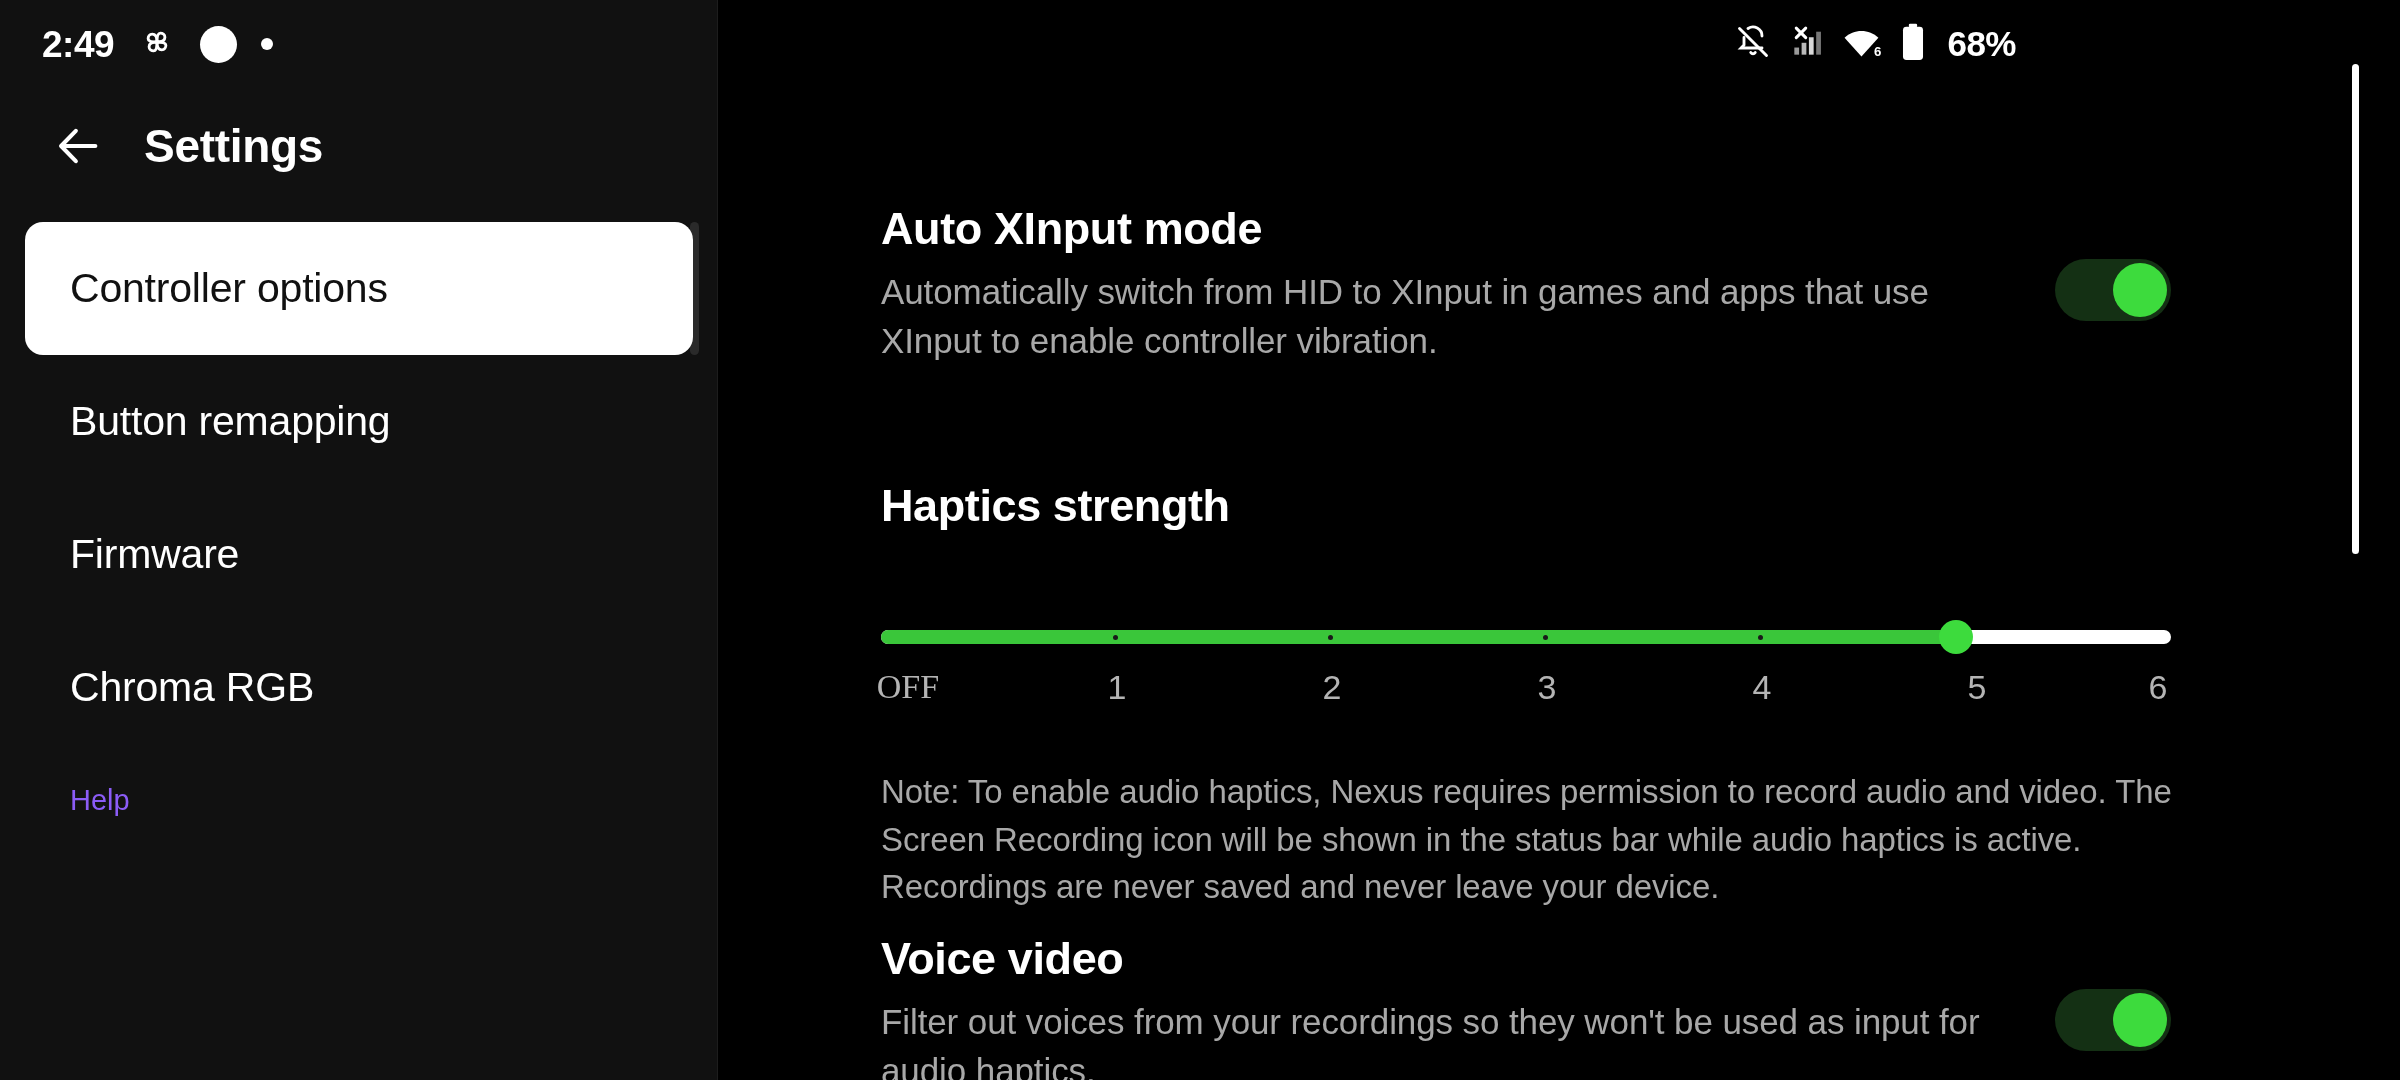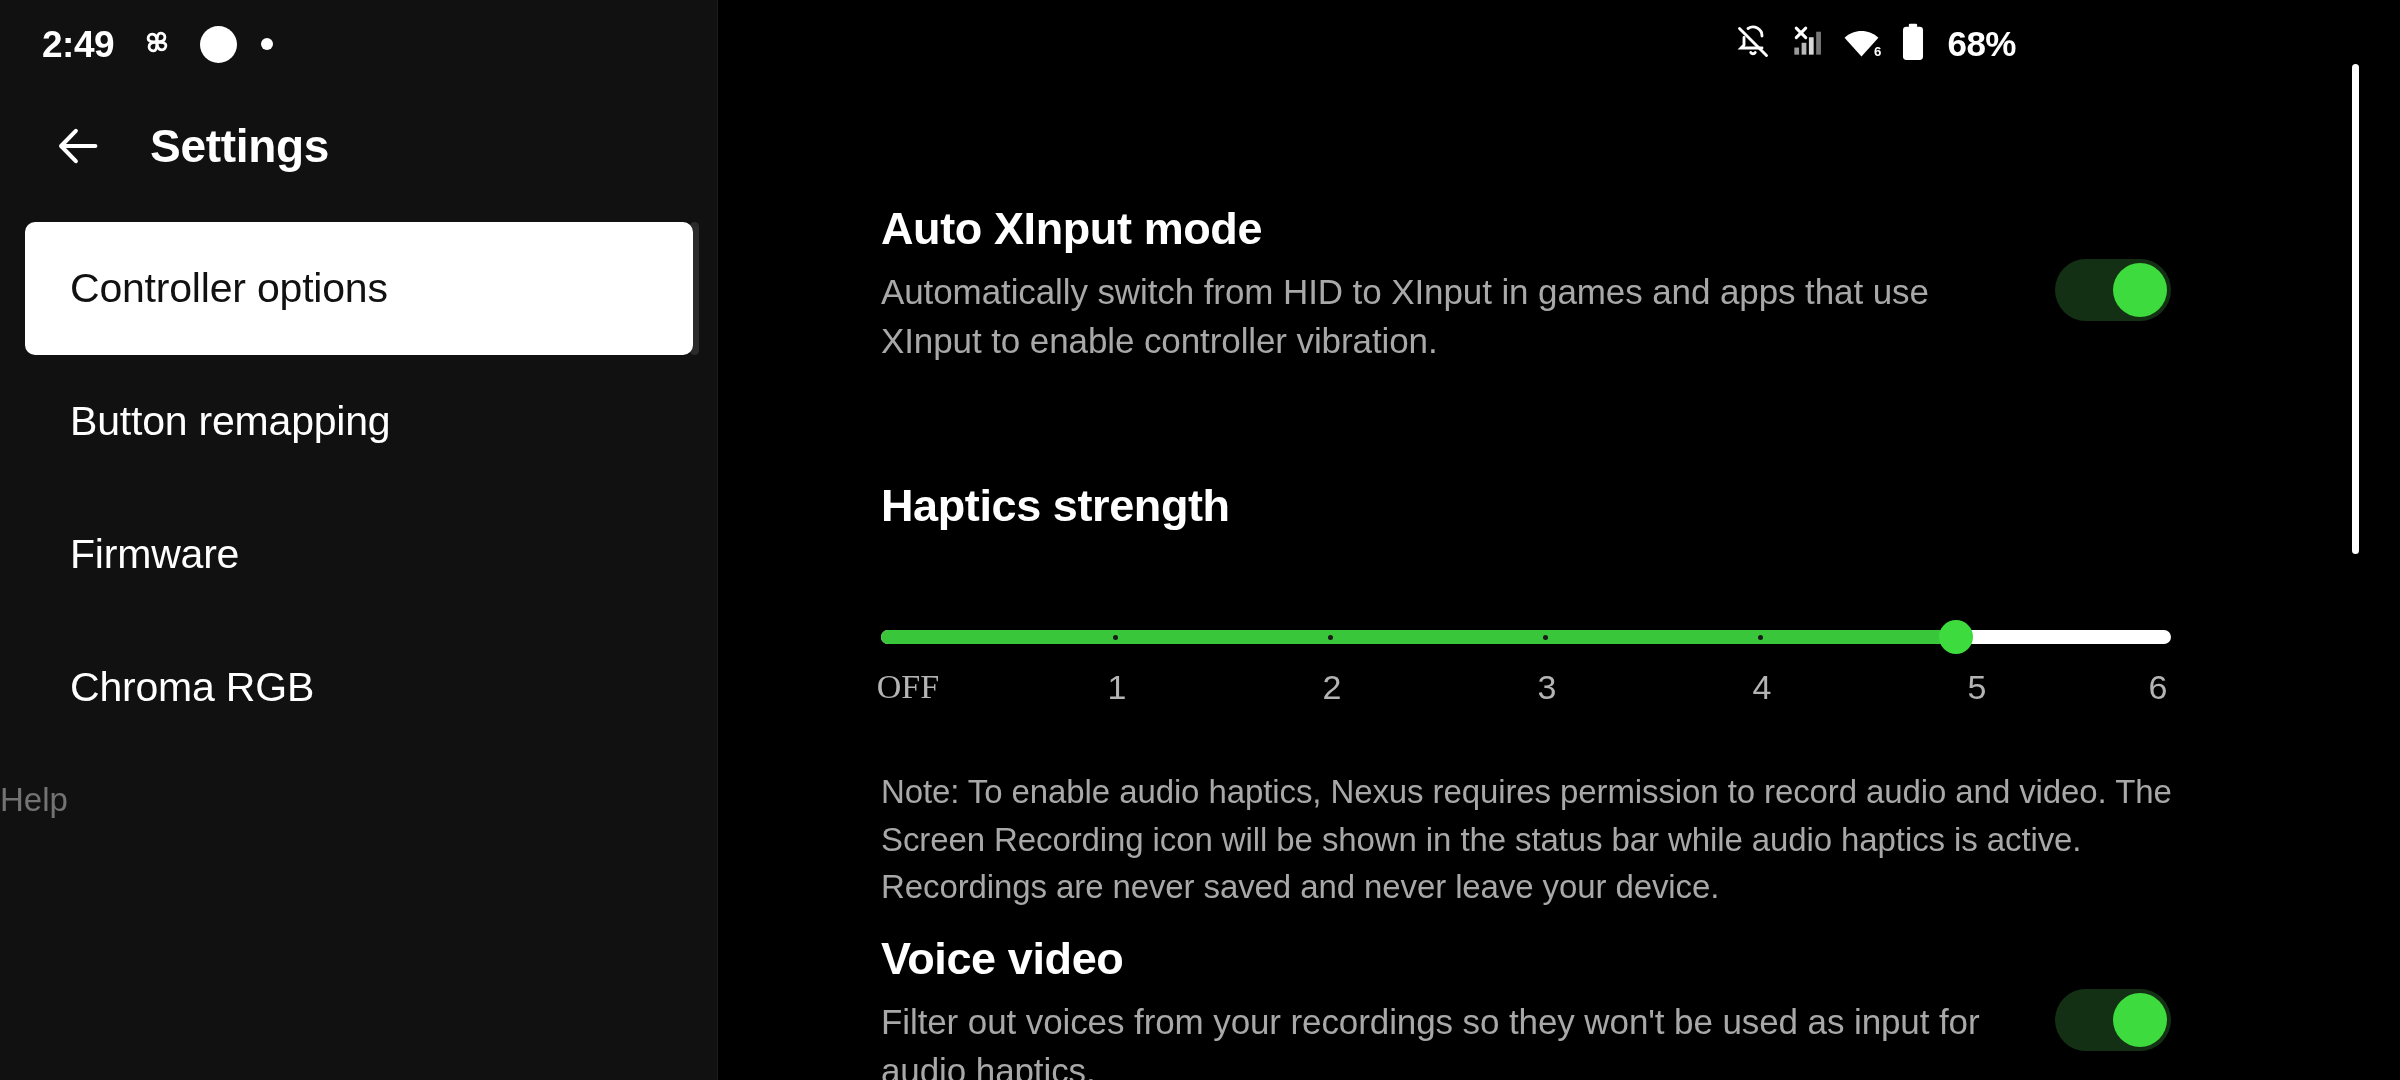--- a/index.html
+++ b/index.html
@@ -46,40 +46,40 @@
     position: absolute; top: 98px; left: 0; width: 718px; height: 96px;
     display: flex; align-items: center;
   }
   .back-arrow {
     width: 92px; height: 92px; margin-left: 32px;
     display: flex; align-items: center; justify-content: center;
     cursor: pointer;
   }
   .page-title {
     color: #ffffff; font-size: 46px; font-weight: 700; letter-spacing: -0.3px;
-    margin-left: 26px;
+    margin-left: 20px;
   }
 
   .nav-list { position: absolute; top: 222px; left: 0; width: 718px; }
   .nav-item {
     height: 133px; display: flex; align-items: center;
     padding-left: 70px;
     color: #ffffff; font-size: 41px; font-weight: 500; letter-spacing: -0.2px;
     cursor: pointer;
   }
   .nav-item.selected {
     background: #ffffff; color: #111111; font-weight: 500;
-    border-radius: 10px;
+    border-radius: 18px;
     margin: 0 25px 0 25px;
     width: 668px;
     padding-left: 45px;
   }
   .nav-section {
-    height: 92px; display: flex; align-items: center; 
-    color: #737373; font-size: 33px; font-weight: 400;
+    height: 92px; display: flex; align-items: center; padding-left: 70px;
+    color: #8b5cf6; font-size: 29px; font-weight: 400;
   }
   .sidebar-scrollhint {
     position: absolute; left: 690px; top: 222px; width: 9px; height: 133px;
     background: #2a2a2a; border-radius: 6px;
   }
 
   
   .main {
     position: absolute; top: 0; left: 718px; width: 1682px; height: 1080px;
     background: #000000; overflow: hidden;

